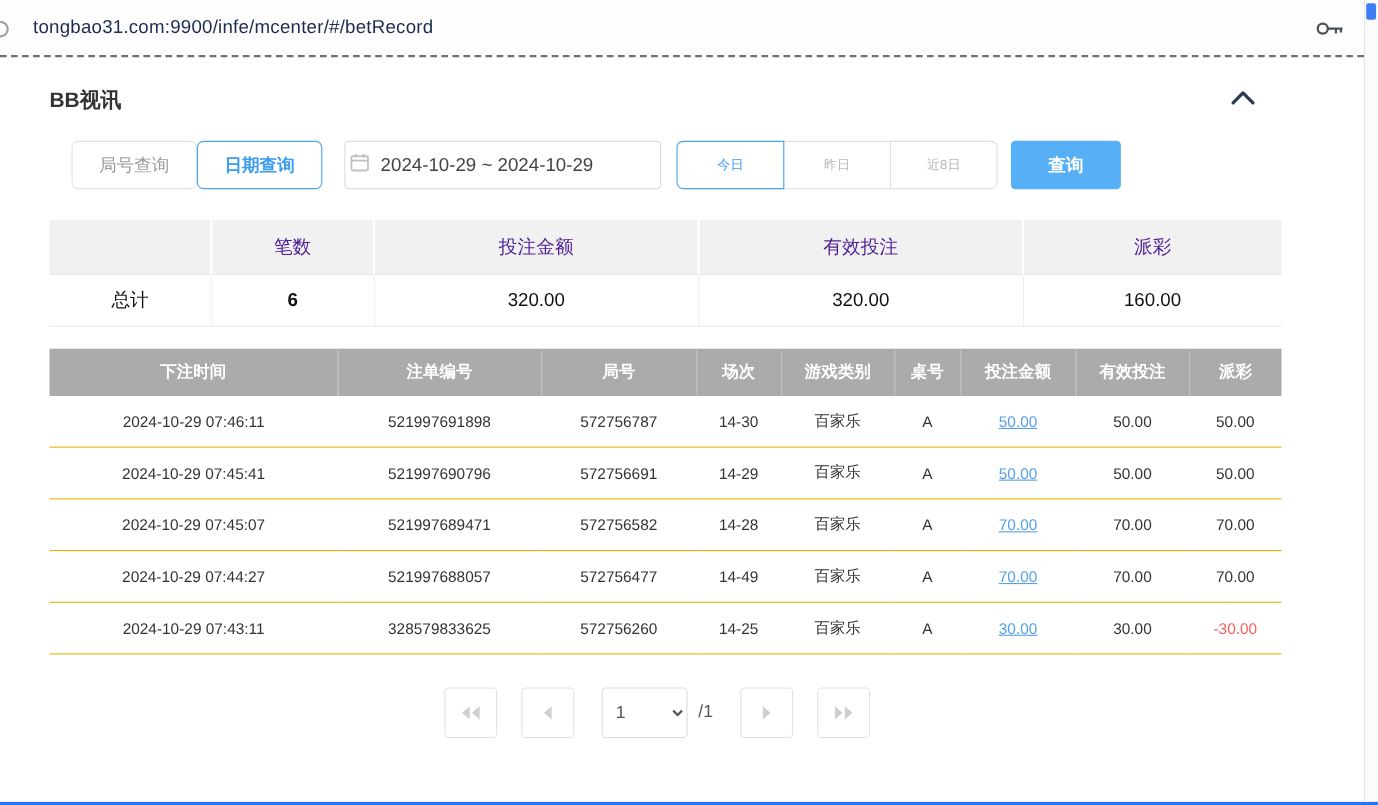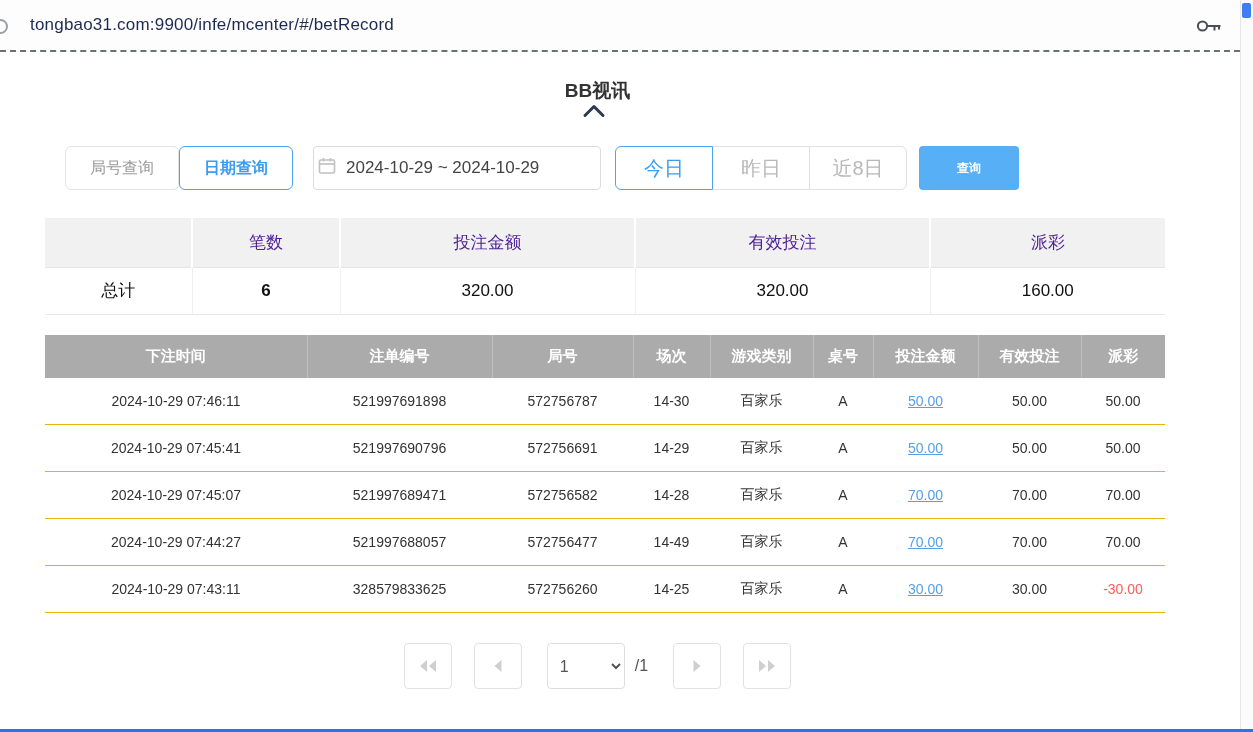--- a/index.html
+++ b/index.html
@@ -28,48 +28,48 @@
     background:#fbfbfb; border-left:1px solid #e6e6e6; z-index:5;
   }
   .scroll-thumb {
     position:absolute; right:2px; top:3px; width:9px; height:15px;
     background:#3d7ef5; border-radius:2px;
   }
 
   
   .card { position:absolute; left:30px; top:52px; width:1135px; padding:0 15px; }
 
-  .card-header { margin-top:26px; display:flex; justify-content:space-between; align-items:center;flex-direction:column; }
+  .card-header { margin-top:26px; display:flex; justify-content:space-between; align-items:center; }
   .panel-title { font-size:19px; font-weight:bold; color:#333; }
   .collapse-chevron { cursor:pointer; margin-right:8px; }
 
   
   .filter-row { margin-top:24px; display:flex; align-items:center; }
   .tab-btn {
     height:44px; padding:0 24px; font-size:16px; border-radius:6px;
     background:#fff; cursor:pointer; font-family:inherit;
   }
   .tab-btn.active { border:1px solid #4aa3ef; color:#3b9cf0; font-weight:bold; }
   .tab-btn.plain  { border:1px solid #e3e3e3; color:#9a9a9a; margin-left:20px; }
   .date-input {
     margin-left:20px; width:288px; height:44px; border:1px solid #dcdcdc; border-radius:4px;
     display:flex; align-items:center; padding:0 4px; gap:10px;
     font-size:17px; color:#444; background:#fff; cursor:pointer;
   }
   .seg-group { margin-left:14px; display:flex; }
   .seg {
     width:98px; height:44px; border:1px solid #e0e0e0; background:#fff;
-    color:#b8b8b8; font-size:20px; cursor:pointer; margin-left:-1px; font-family:inherit;
+    color:#b8b8b8; font-size:12px; cursor:pointer; margin-left:-1px; font-family:inherit;
   }
   .seg:first-child { border-radius:6px 0 0 6px; margin-left:0; }
   .seg:last-child  { border-radius:0 6px 6px 0; }
   .seg.active { border:1px solid #4aa3ef; color:#3b9cf0; position:relative; z-index:2; }
   .primary-btn {
     margin-left:12px; width:100px; height:44px; background:#57b0f5; color:#fff;
-    border:none; border-radius:4px; font-size:12px; font-weight:bold; cursor:pointer; font-family:inherit;
+    border:none; border-radius:4px; font-size:16px; font-weight:bold; cursor:pointer; font-family:inherit;
   }
 
   
   .summary-table { margin-top:28px; width:1120px; border-collapse:collapse; table-layout:fixed; }
   .summary-table th {
     background:#f1f1f1; height:49px; font-size:17px; font-weight:400; color:#4c1d95;
     border-right:2px solid #fff; border-bottom:1px solid #e6e6e6;
   }
   .summary-table th:last-child { border-right:none; }
   .summary-table td {

